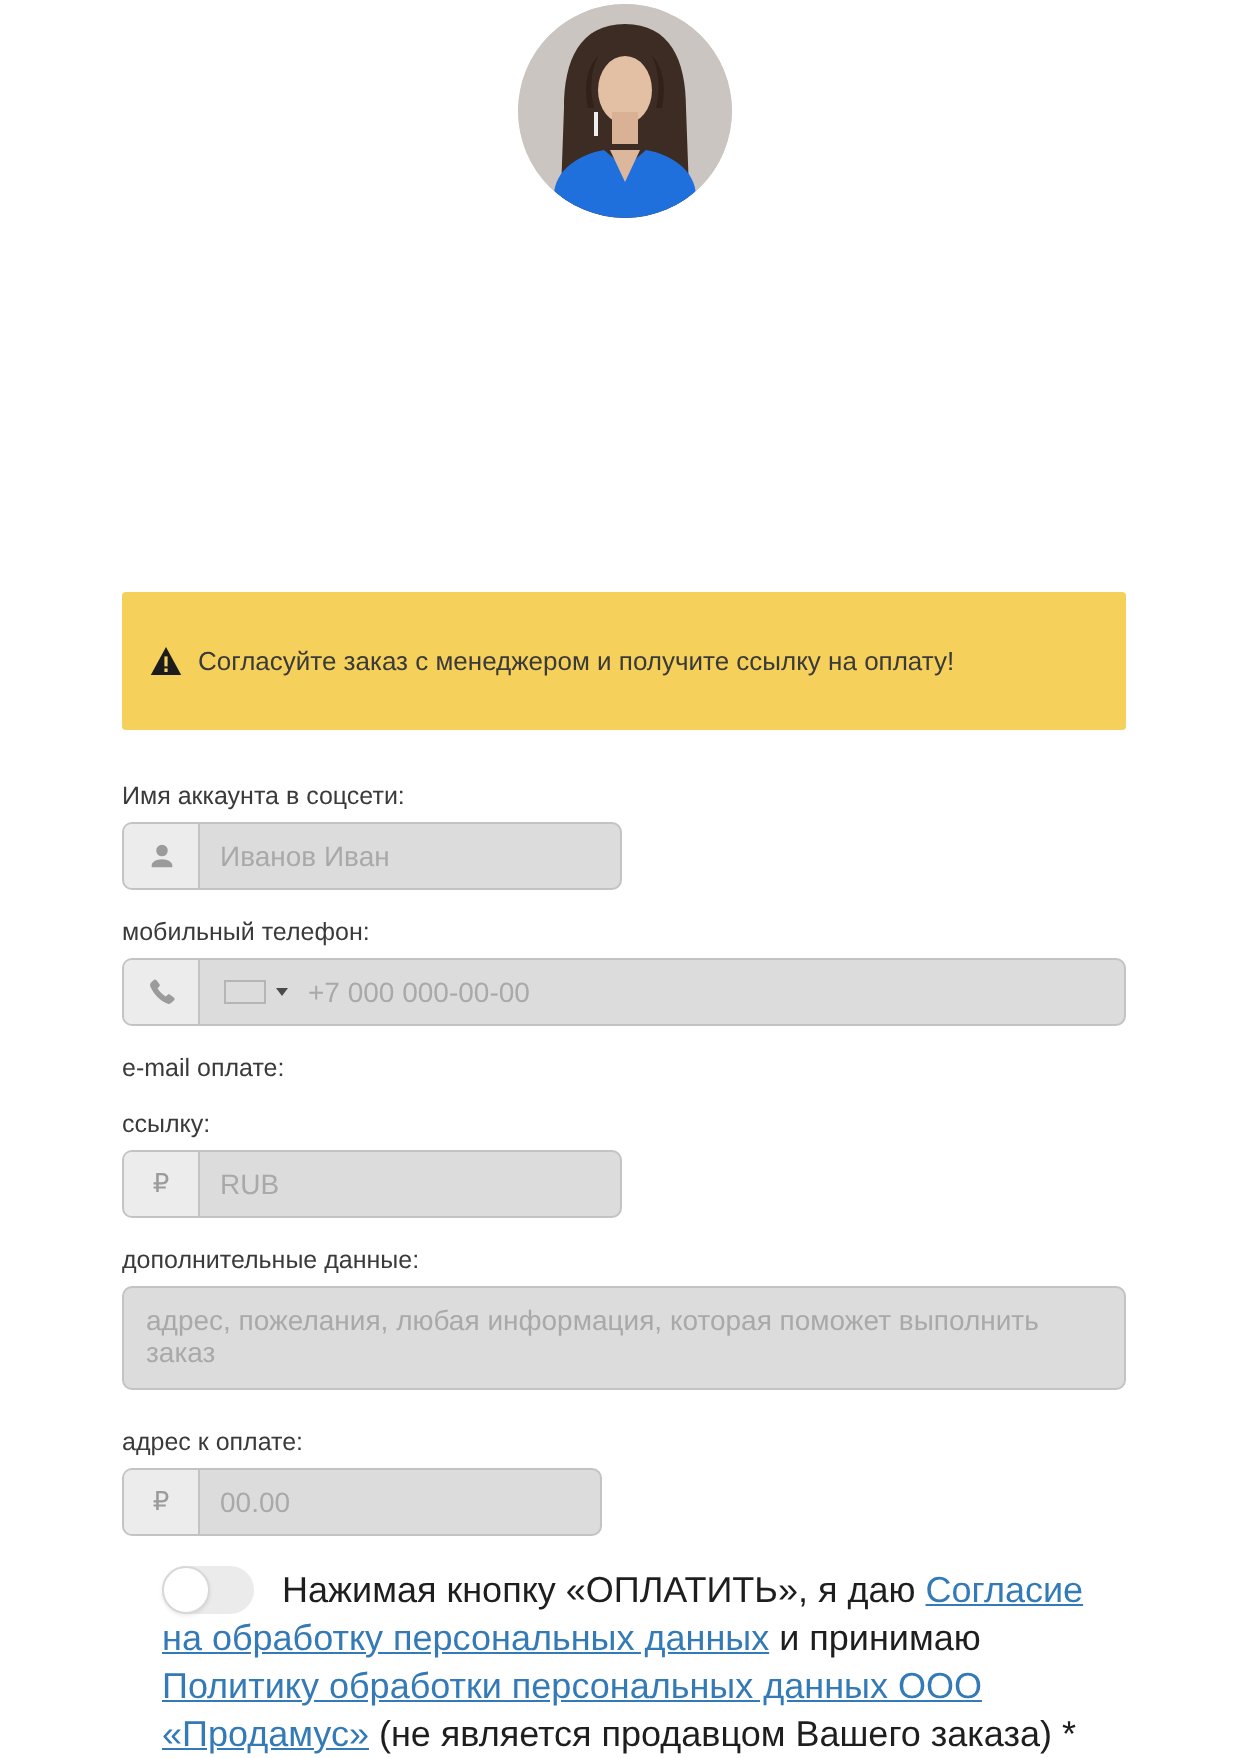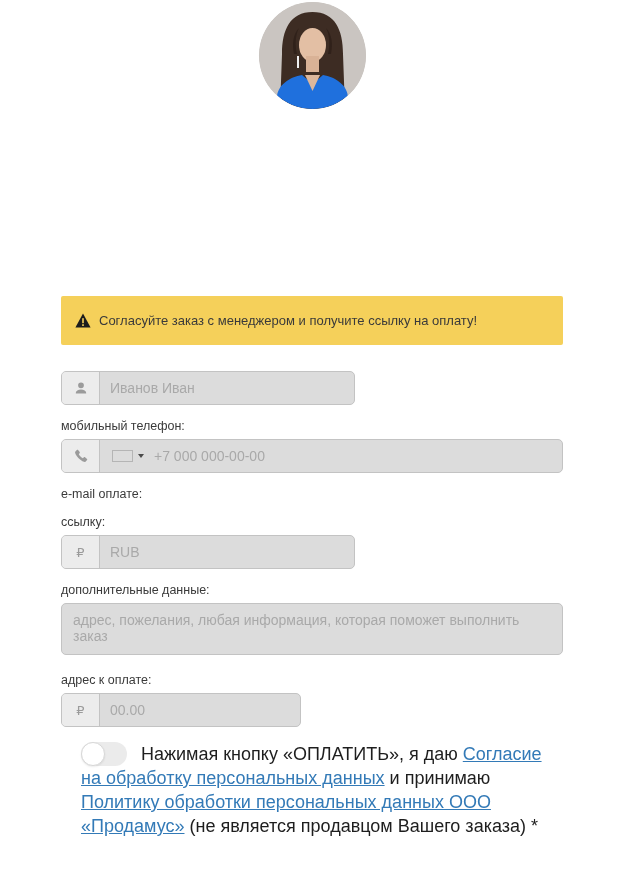--- a/index.html
+++ b/index.html
@@ -16,38 +16,38 @@
     width: 107px; height: 107px; border-radius: 50%;
     display: inline-block; overflow: hidden; background: #cac5c1;
   }
   .top-gap { height: 184px; }
   .container { width: 502px; margin: 0 auto; }
 
   
   .banner {
     background: #f5d05a;
     border-radius: 2px;
-    padding: 17px 14px;
+    padding: 27px 14px;
     display: flex; align-items: flex-start; gap: 8px;
     font-size: 13px; color: #3a3a3a;
     margin-bottom: 26px;
   }
   .banner .warn-svg { flex: 0 0 auto; display: block; }
 
   
   .form-group { margin-bottom: 14px; }
   .form-group label {
     display: block; font-size: 12.5px; color: #3a3a3a; margin-bottom: 6px;
   }
   .input-group {
     display: flex; align-items: stretch;
     border: 1px solid #c3c3c3; border-radius: 5px;
     background: #dcdcdc; height: 34px; overflow: hidden;
   }
-  .input-group.w-half { width: 294px; }
+  .input-group.w-half { width: 250px; }
   .input-group.w-amount { width: 240px; }
   .addon {
     flex: 0 0 38px; background: #ececec; border-right: 1px solid #c3c3c3;
     display: flex; align-items: center; justify-content: center;
     color: #9b9b9b; font-size: 13px;
   }
   .input-group input {
     flex: 1; min-width: 0; border: none; outline: none; background: transparent;
     padding: 0 10px; font-size: 14px; color: #8f8f8f;
     font-family: "Liberation Sans", sans-serif;
@@ -113,20 +113,21 @@
   <div class="banner">
     <svg class="warn-svg" width="16" height="15" viewBox="0 0 16 15">
       <path d="M8 0.5 L15.6 14.5 L0.4 14.5 Z" fill="#1c1c1c"></path>
       <rect x="7.2" y="5.2" width="1.6" height="5" fill="#f5d05a"></rect>
       <rect x="7.2" y="11.2" width="1.6" height="1.8" fill="#f5d05a"></rect>
     </svg>
     <span>Согласуйте заказ с менеджером и получите ссылку на оплату!</span>
   </div>
 
   <div class="form-group">
+    <label>Имя аккаунта в соцсети:</label>
     <div class="input-group w-half">
       <span class="addon">
         <svg width="14" height="14" viewBox="0 0 16 16" fill="#9b9b9b">
             <path d="M8 8.2a3.3 3.3 0 1 0 0-6.6 3.3 3.3 0 0 0 0 6.6zm0 1.6c-3.2 0-5.9 1.6-5.9 3.6v1h11.8v-1c0-2-2.7-3.6-5.9-3.6z"></path>
           </svg>
       </span>
       <input type="text" placeholder="Иванов Иван" style="">
     </div>
   </div>
 

